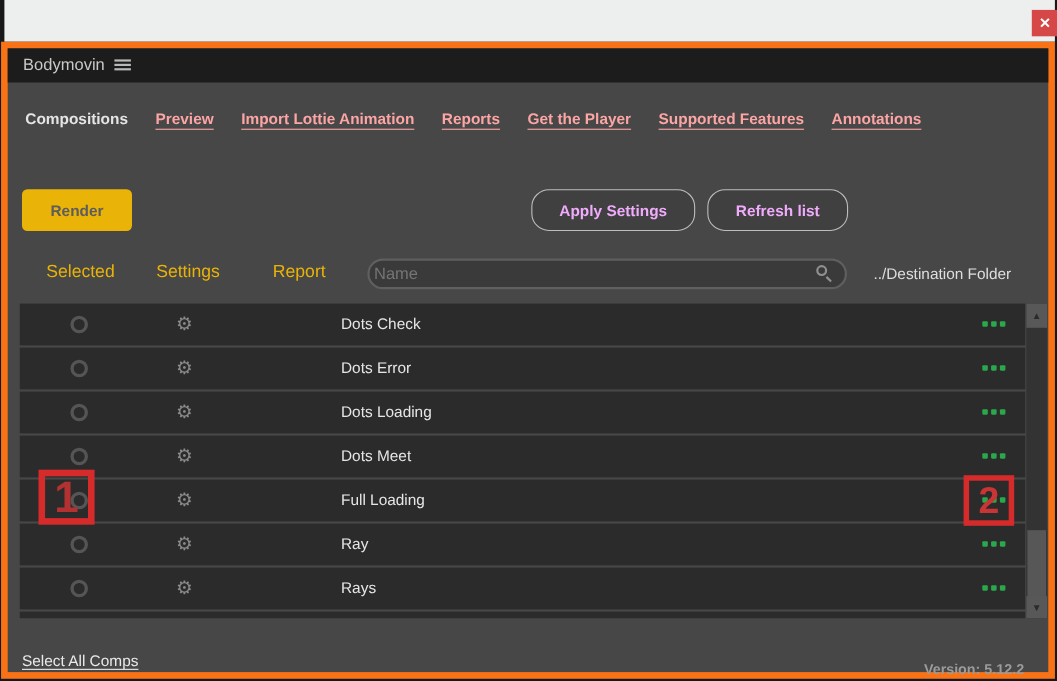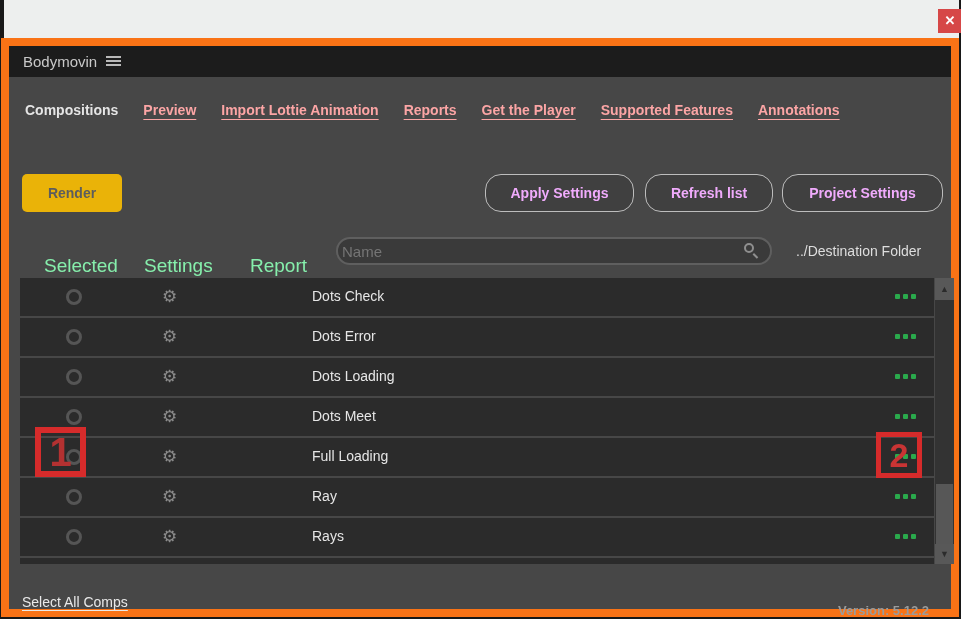--- a/index.html
+++ b/index.html
@@ -5,21 +5,21 @@
   * { margin:0; padding:0; box-sizing:border-box; }
   html,body { width:961px; height:619px; background:#181818; font-family:"Liberation Sans", sans-serif; overflow:hidden; }
   .stage { position:absolute; inset:0; width:961px; height:619px; }
 
   
   .titlebar { position:absolute; left:4px; top:0; width:955px; height:38px; background:#edefee; }
   .close-btn { position:absolute; left:934px; top:9px; width:24px; height:24px; background:#d64747; color:#fff;
                font-size:13px; font-weight:bold; text-align:center; line-height:24px; cursor:default; }
 
   
-  .app { position:absolute; left:1px; top:38px; width:958px; height:579px; border:8px solid #f97316; background:#474747; }
+  .app { position:absolute; left:1px; top:38px; width:958px; height:579px; border:6px solid #f97316; background:#474747; }
 
   .headerbar { position:absolute; left:0; top:0; right:0; height:31px; background:#1c1c1c; }
   .app-title { position:absolute; left:14px; top:0; line-height:31px; color:#c9c9c9; font-size:15px; }
   .menu-icon { position:absolute; left:97px; top:10px; width:15px; height:11px; }
   .menu-icon i { display:block; height:2px; background:#b9b9b9; margin-bottom:2px; }
 
   
   .tabs { position:absolute; left:16px; top:56px; right:10px; display:flex; gap:25px; }
   .tab { font-size:14px; font-weight:bold; color:#fca5a5; text-decoration:underline; text-underline-offset:4px; cursor:pointer; white-space:nowrap; }
   .tab.active { color:#e5e5e5; text-decoration:none; }
@@ -28,21 +28,21 @@
   .btn { position:absolute; height:38px; background:#404040; border:1px solid #bdbdbd; border-radius:16px;
          color:#f0abfc; font-size:14px; font-weight:bold; text-align:center; cursor:pointer;
          display:flex; align-items:center; justify-content:center; font-family:"Liberation Sans", sans-serif; }
   .btn-render { left:13px; top:128px; width:100px; background:#eab308; border:none; border-radius:5px; color:#5d5d5d; cursor:default; }
   .btn-apply   { left:476px; top:128px; width:149px; }
   .btn-refresh { left:636px; top:128px; width:128px; }
   .btn-project { left:773px; top:128px; width:161px; }
 
   
   .colheader { position:absolute; left:0; top:191px; right:0; height:30px; }
-  .col-label { position:absolute; top:18px; color:#86efac; font-size:19px; }
+  .col-label { position:absolute; top:4px; color:#eab308; font-size:16px; }
   .col-selected { left:35px; }
   .col-settings { left:135px; }
   .col-report   { left:241px; }
   .search-wrap { position:absolute; left:327px; top:0; width:436px; height:28px; background:#3a3a3a;
                  border:2px solid #5f5f5f; border-radius:14px; }
   .search-input { position:absolute; left:4px; top:0; width:390px; height:24px; background:transparent; border:none; outline:none;
                   color:#0ea5e9; font-size:15px; font-family:"Liberation Sans", sans-serif; }
   .search-input::placeholder { color:#757575; }
   .search-icon { position:absolute; right:10px; top:4px; width:16px; height:16px; }
   .search-icon .lens { position:absolute; left:0; top:0; width:10px; height:10px; border:2px solid #8f8f8f; border-radius:50%; }
@@ -104,21 +104,20 @@
       <span class="tab">Import Lottie Animation</span>
       <span class="tab">Reports</span>
       <span class="tab">Get the Player</span>
       <span class="tab">Supported Features</span>
       <span class="tab">Annotations</span>
     </div>
 
     <div class="btn btn-render">Render</div>
     <div class="btn btn-apply">Apply Settings</div>
     <div class="btn btn-refresh">Refresh list</div>
-    <div class="btn btn-project">Project Settings</div>
 
     <div class="colheader">
       <span class="col-label col-selected">Selected</span>
       <span class="col-label col-settings">Settings</span>
       <span class="col-label col-report">Report</span>
       <span class="search-wrap">
         <input class="search-input" type="text" placeholder="Name" style="">
         <span class="search-icon">
             <span class="lens"></span>
             <span class="handle"></span>

